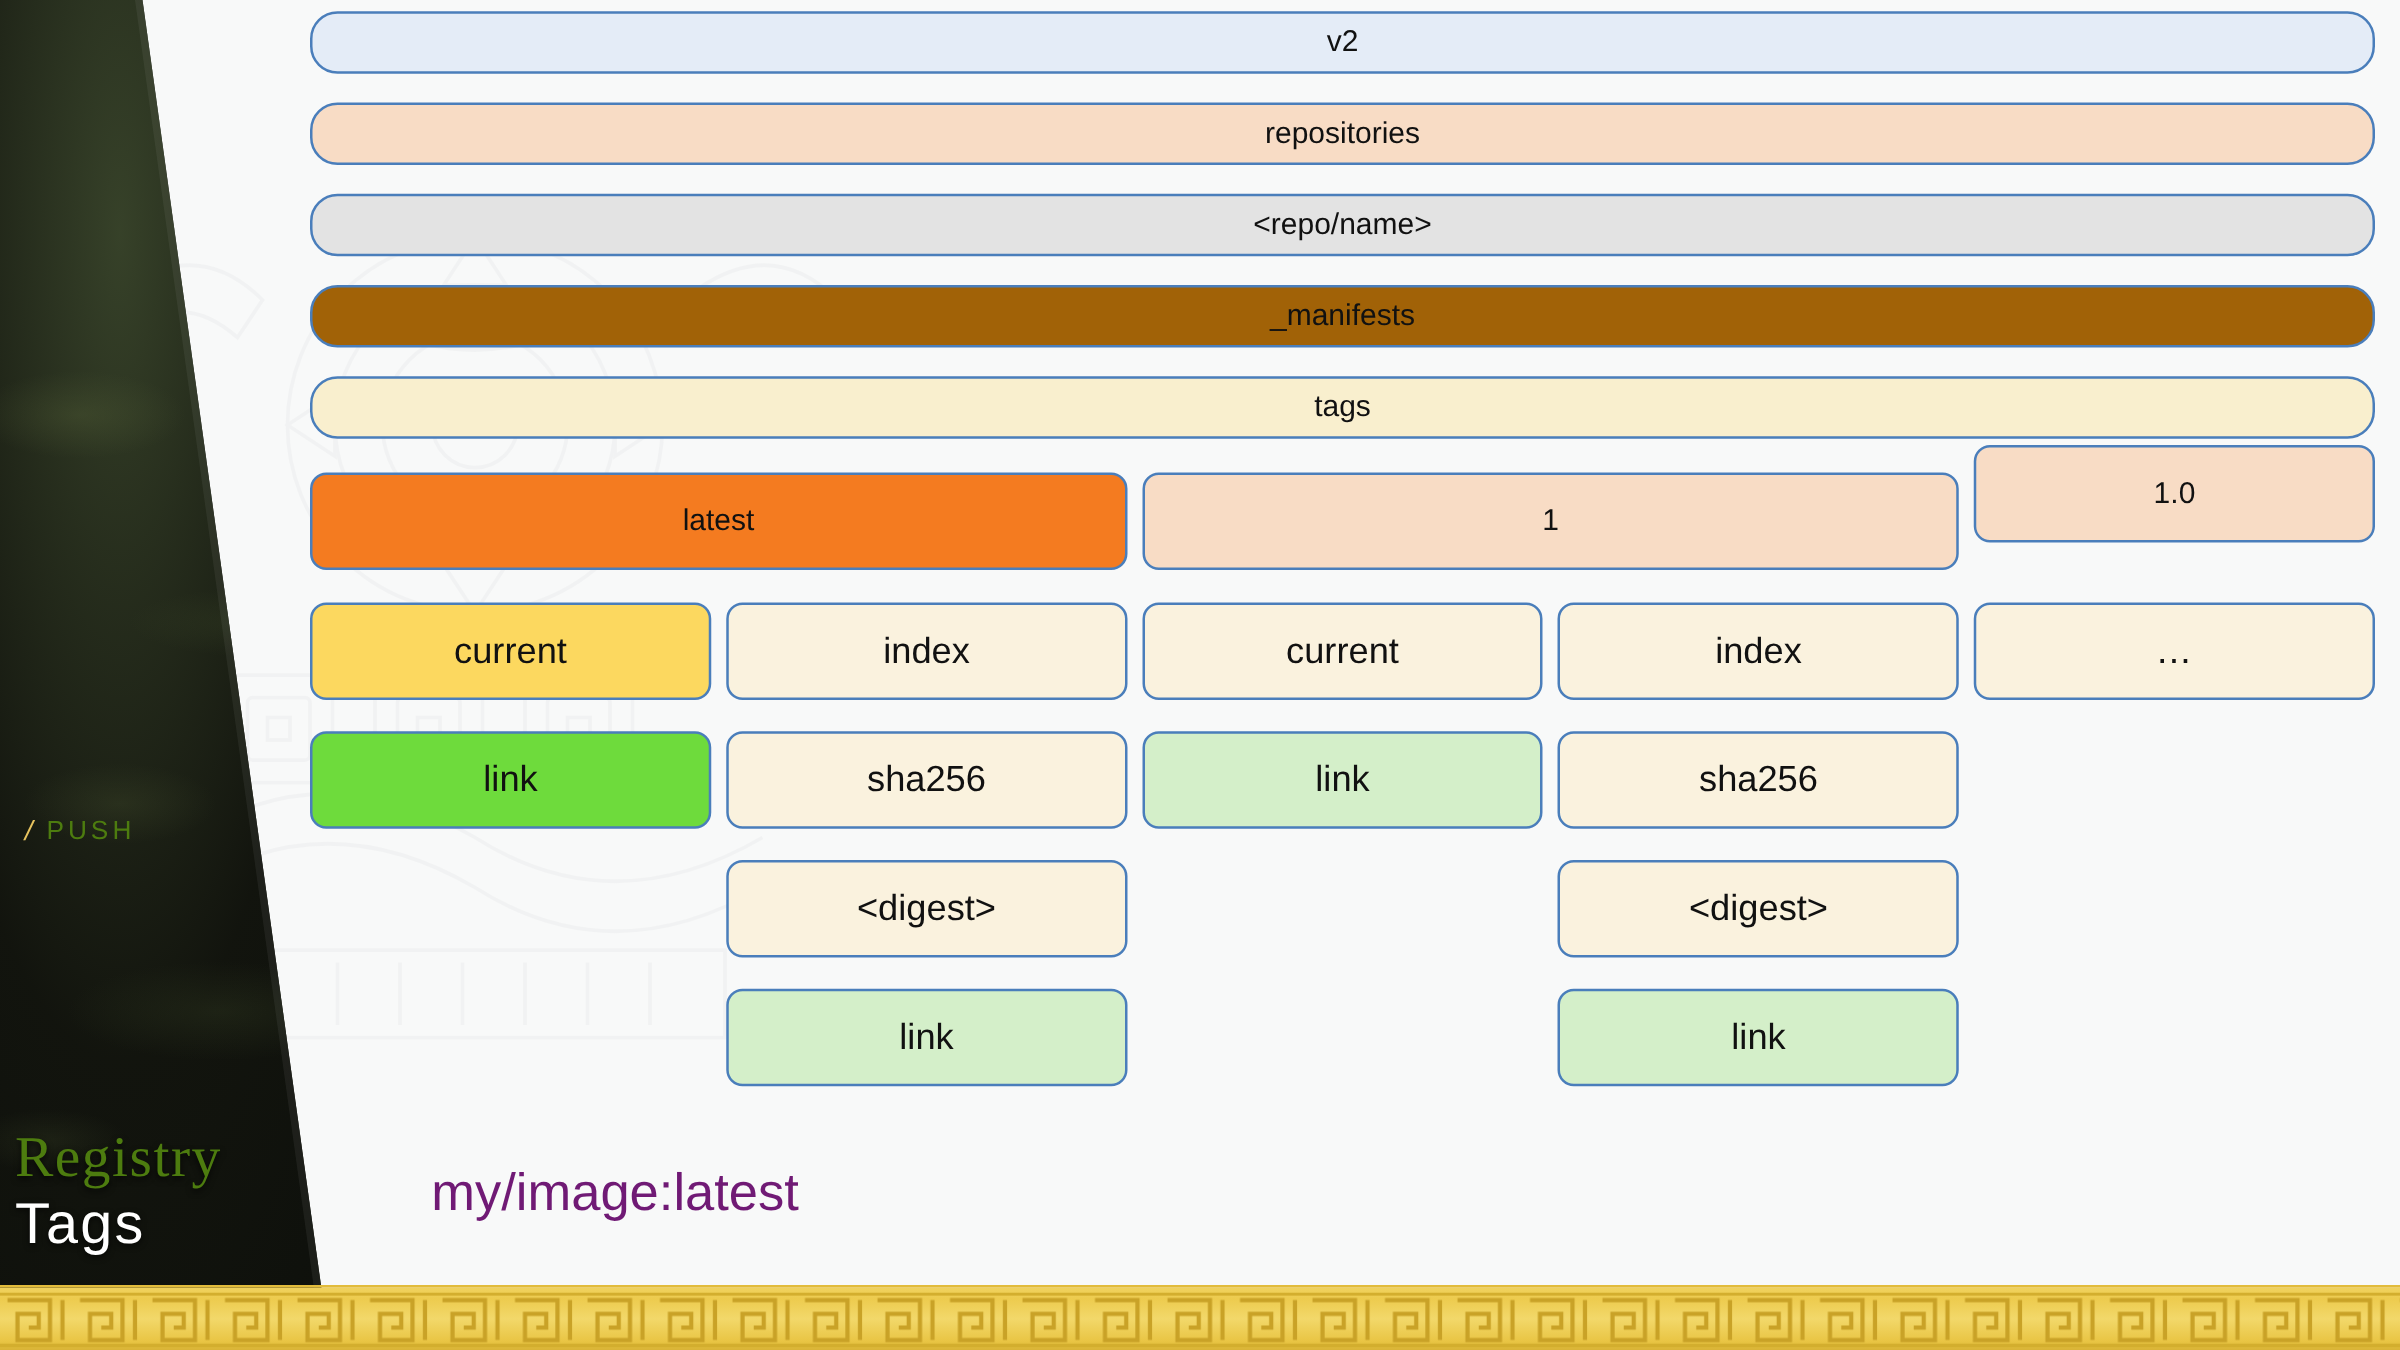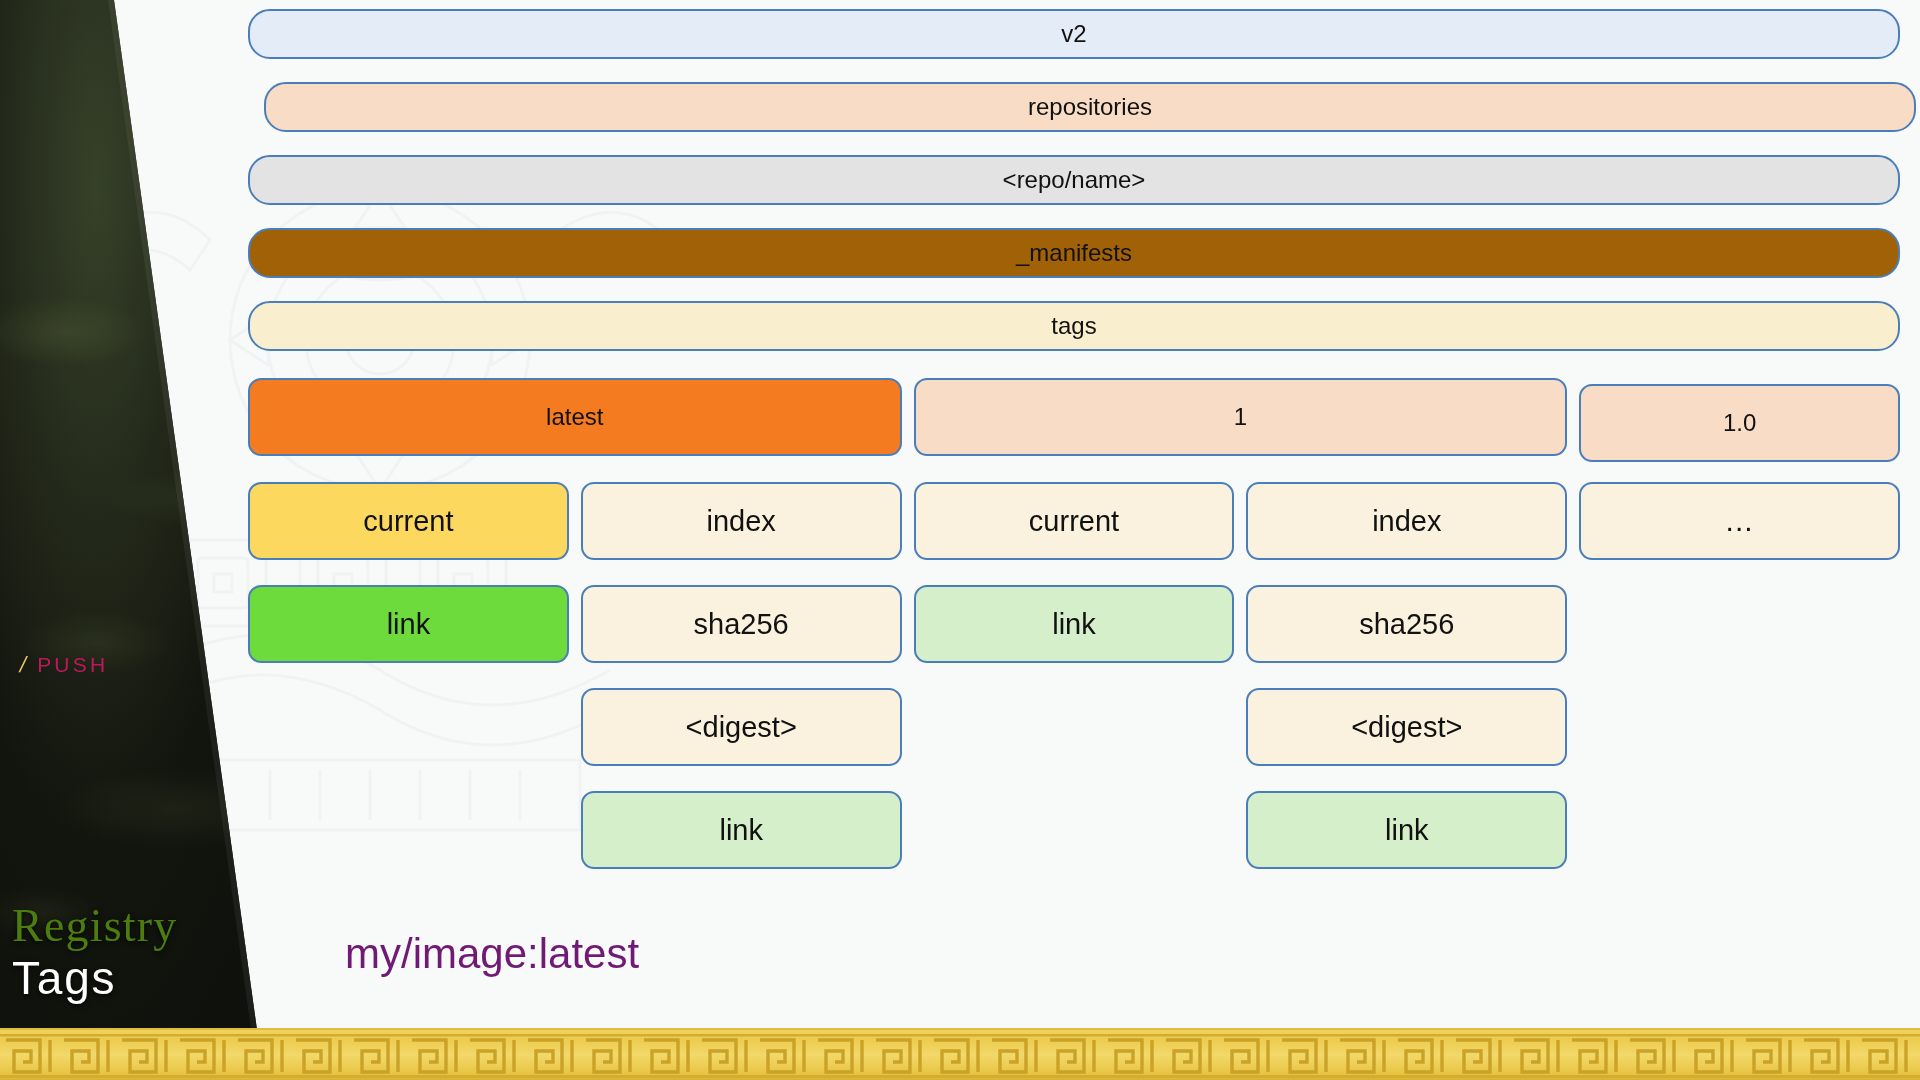--- a/index.html
+++ b/index.html
@@ -52,21 +52,21 @@
     position:absolute; left:20px; top:652px;
     display:flex; align-items:center; gap:11px;
     z-index:5;
   }
   .push-slash {
     color:#e8c45f; font-size:22px; font-weight:400;
     transform:skewX(-12deg);
     font-family:"Liberation Sans", sans-serif;
   }
   .push-text {
-    color:#be185d; font-size:21px; letter-spacing:3.2px;
+    color:#4d7c0f; font-size:21px; letter-spacing:3.2px;
     font-family:"Liberation Sans", sans-serif;
   }
 
   .sidebar-title { position:absolute; left:12px; top:900px; z-index:5; }
   .title-registry {
     color:#4d7c0f; font-size:46px; letter-spacing:1.2px;
     line-height:52px; font-family:Liberation Serif, serif;
     text-shadow:0 2px 5px rgba(0,0,0,.7);
   }
   .title-tags {
@@ -174,40 +174,40 @@
     <div class="title-tags">
       <span class="cap">Tags</span>
     </div>
   </div>
 
   <div class="diagram">
 
     <div class="box pill" id="row0" style="left: 248px; top: 9px; width: 1652px; height: 50px; background: rgb(228, 236, 247); border-color: rgb(74, 126, 187);">
         <span>v2</span>
       </div>
-    <div class="box pill" id="row1" style="left: 264px; top: 82px; width: 1652px; height: 50px; background: rgb(248, 220, 197); border-color: rgb(74, 126, 187);">
+    <div class="box pill" id="row1" style="left: 248px; top: 82px; width: 1652px; height: 50px; background: rgb(248, 220, 197); border-color: rgb(74, 126, 187);">
         <span>repositories</span>
       </div>
     <div class="box pill" id="row2" style="left: 248px; top: 155px; width: 1652px; height: 50px; background: rgb(227, 227, 227); border-color: rgb(74, 126, 187);">
         <span>&lt;repo/name&gt;</span>
       </div>
     <div class="box pill" id="row3" style="left: 248px; top: 228px; width: 1652px; height: 50px; background: #a16207; border-color: rgb(74, 126, 187);">
         <span>_manifests</span>
       </div>
     <div class="box pill" id="row4" style="left: 248px; top: 301px; width: 1652px; height: 50px; background: rgb(249, 239, 206); border-color: rgb(74, 126, 187);">
         <span>tags</span>
       </div>
 
     <div class="box" id="tag0" style="left: 248px; top: 378px; width: 653.6px; height: 78px; background: rgb(244, 123, 32); border-color: rgb(74, 126, 187);">
         <span>latest</span>
       </div>
     <div class="box" id="tag1" style="left: 913.6px; top: 378px; width: 653.6px; height: 78px; background: rgb(248, 220, 197); border-color: rgb(74, 126, 187);">
         <span>1</span>
       </div>
-    <div class="box" id="tag2" style="left: 1579.2px; top: 384px; width: 320.8px; height: 78px; background: rgb(248, 220, 197); border-color: rgb(74, 126, 187);">
+    <div class="box" id="tag2" style="left: 1579.2px; top: 356px; width: 320.8px; height: 78px; background: rgb(248, 220, 197); border-color: rgb(74, 126, 187);">
         <span>1.0</span>
       </div>
 
     <div class="box small" id="ent0" style="left: 248px; top: 482px; width: 320.8px; height: 78px; background: rgb(252, 216, 95); border-color: rgb(74, 126, 187);">
         <span>current</span>
       </div>
     <div class="box small" id="ent1" style="left: 580.8px; top: 482px; width: 320.8px; height: 78px; background: rgb(250, 242, 222); border-color: rgb(74, 126, 187);">
         <span>index</span>
       </div>
     <div class="box small" id="ent2" style="left: 913.6px; top: 482px; width: 320.8px; height: 78px; background: rgb(250, 242, 222); border-color: rgb(74, 126, 187);">

